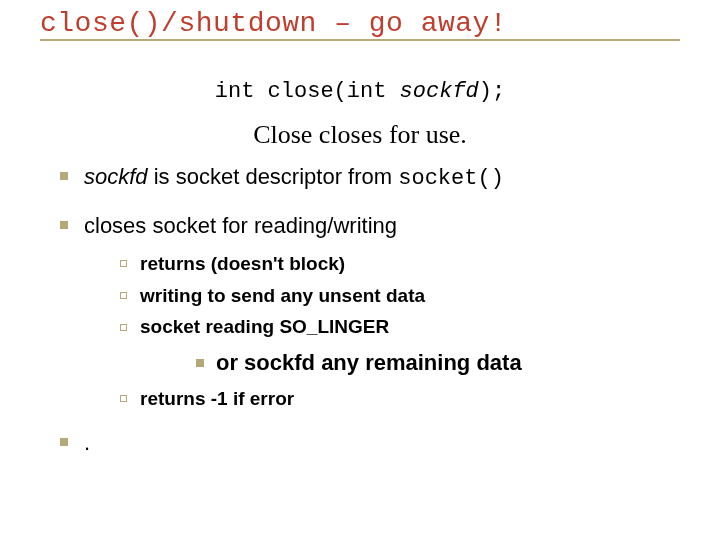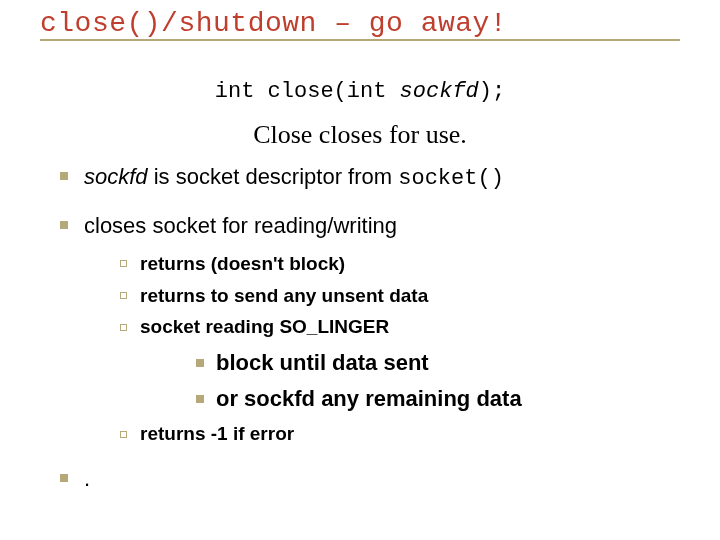--- a/index.html
+++ b/index.html
@@ -124,25 +124,24 @@
     <div class="subheading">Close closes for use.</div>
 
     <ul class="lvl1">
       <li>
         <span class="italic">sockfd</span><span> is socket descriptor from </span><span class="mono">socket()</span>
       </li>
       <li>
         <span>closes socket for reading/writing</span>
         <ul class="lvl2">
           <li><span>returns (doesn't block)</span></li>
-          <li><span>returns to send any unsent data</span></li>
+          <li><span>writing to send any unsent data</span></li>
           <li>
             <span>socket reading SO_LINGER</span>
             <ul class="lvl3">
-              <li><span>block until data sent</span></li>
               <li><span>or sockfd any remaining data</span></li>
             </ul>
           </li>
           <li><span>returns -1 if error</span></li>
         </ul>
       </li>
       <li>
         <span>.</span>
       </li>
     </ul>

